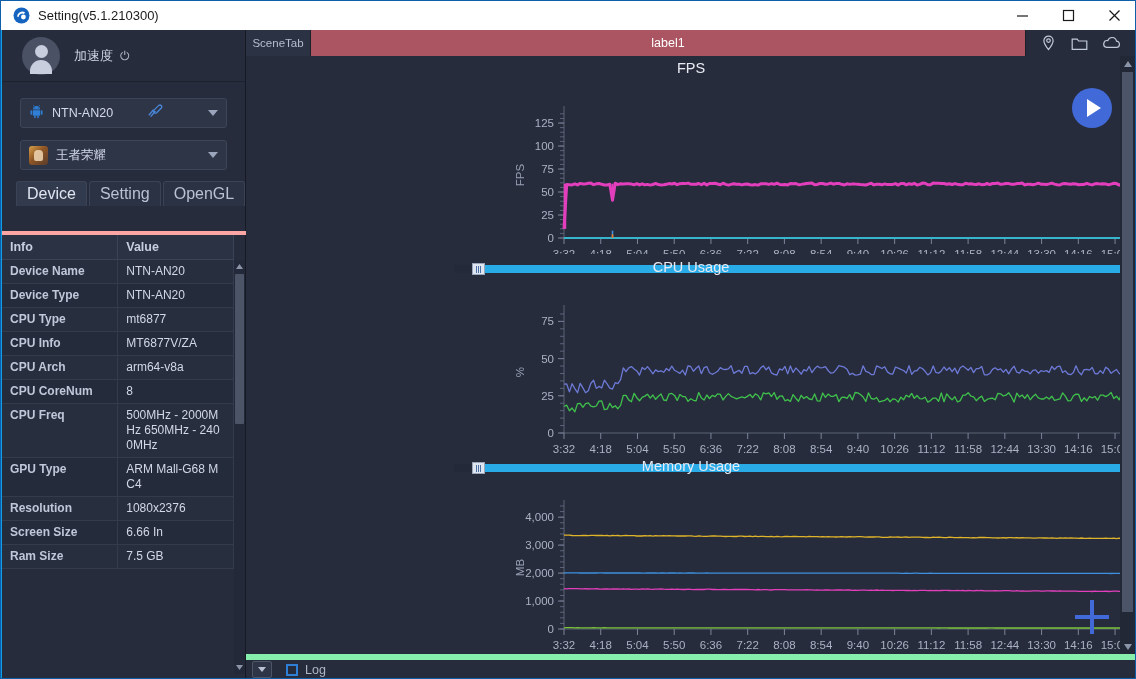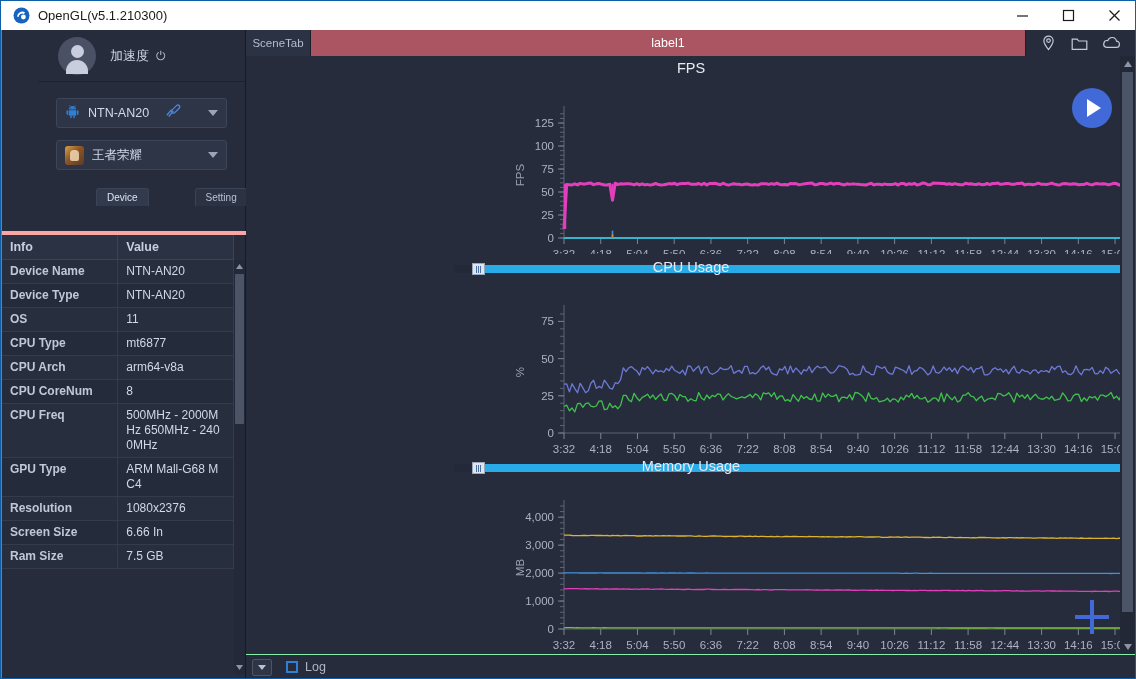--- a/index.html
+++ b/index.html
@@ -41,21 +41,20 @@
     color: #1a1a1a;
   }
   #winctl svg { display: block; }
 
   
   #sidebar {
     position: absolute; left: 1px; top: 29px;
     width: 244px; height: 649px;
     background: #262c3b;
     border-right: 1px solid #161a24;
-    padding-left: 36px;
   }
   #profile {
     height: 52px; display: flex; align-items: center;
     padding-left: 20px;
     border-bottom: 1px solid #1d222e;
   }
   .avatar-wrap { position: relative; width: 38px; height: 38px; display:flex; align-items:flex-start; justify-content:center;}
   .avatar-wrap .head { position:absolute; top:8px; width:13px;height:13px;border-radius:50%;background:#c8cede; }
   .avatar-wrap .body { position:absolute; top:23px; width:22px;height:14px;border-radius:11px 11px 0 0;background:#c8cede; }
   .avatar-wrap .circ { position:absolute; inset:0; border-radius:50%; background:#4a5164; }
@@ -98,27 +97,26 @@
   }
 
   
   #tabs {
     margin: 14px 0 0 14px;
     display: flex; gap: 2px; align-items: flex-end;
     height: 22px;
   }
   .tab {
     padding: 3px 10px 3px 10px;
-    font-size: 10px;
+    font-size: 16px;
     color: #b9c1d3;
     background: #2b3243;
     border: 1px solid #3a4456;
     border-bottom: none;
     border-radius: 3px 3px 0 0;
-    margin-left: 44px;
   }
   .tab.active { background: #323a4d; color: #dfe4f0; }
 
   
   #info-table {
     position: absolute; left: 0; top: 201px;
     width: 244px; height: 448px;
     overflow: hidden;
     border-top: 4px solid #fca5a5;
   }
@@ -277,21 +275,21 @@
     display: flex; align-items: center; justify-content: center;
   }
   #right-scroll .ra.up { top: 0; }
   #right-scroll .ra.dn { bottom: 0; }
 
   
   #bottom-bar {
     position: absolute; left: 0; bottom: 0;
     width: 890px; height: 25px;
     background: #262c3b;
-    border-top: 1px solid #86efac;
+    border-top: 6px solid #86efac;
     display: flex; align-items: center;
     padding-left: 6px;
   }
   #log-toggle-btn {
     width: 20px; height: 17px;
     background: #2e3547; border: 1px solid #4c5568;
     display: flex; align-items: center; justify-content: center;
     border-radius: 2px;
   }
   #log-toggle-btn .dn {
@@ -331,21 +329,21 @@
 <div id="app">
 
   <div id="titlebar">
     <span class="tb-icon">
       <svg width="17" height="17" viewBox="0 0 17 17">
         <circle cx="8.5" cy="8.5" r="8" fill="#1565c0"></circle>
         <path d="M4 9.5 A5.5 5.5 0 0 1 12 5.2 L11 7 A3.6 3.6 0 0 0 5.6 10Z" fill="#ffffff"></path>
         <circle cx="10.4" cy="10" r="2.4" fill="#ffffff"></circle>
       </svg>
     </span>
-    <span class="tb-text">OpenGL(v5.1.210300)</span>
+    <span class="tb-text">Setting(v5.1.210300)</span>
     <div id="winctl">
       <div>
         <svg width="13" height="13" viewBox="0 0 13 13">
             <line x1="1" y1="7" x2="12" y2="7" stroke="#1a1a1a" stroke-width="1.2"></line>
           </svg>
       </div>
       <div>
         <svg width="13" height="13" viewBox="0 0 13 13">
             <rect x="1.5" y="1.5" width="10" height="10" fill="none" stroke="#1a1a1a" stroke-width="1.2"></rect>
           </svg>
@@ -423,26 +421,26 @@
         <tbody id="info-tbody">
             <tr>
               <td class="k">Device Name</td>
               <td>NTN-AN20</td>
             </tr>
             <tr>
               <td class="k">Device Type</td>
               <td>NTN-AN20</td>
             </tr>
             <tr>
-              <td class="k">OS</td>
-              <td>11</td>
-            </tr>
-            <tr>
               <td class="k">CPU Type</td>
               <td>mt6877</td>
+            </tr>
+            <tr>
+              <td class="k">CPU Info</td>
+              <td>MT6877V/ZA</td>
             </tr>
             <tr>
               <td class="k">CPU Arch</td>
               <td>arm64-v8a</td>
             </tr>
             <tr>
               <td class="k">CPU CoreNum</td>
               <td>8</td>
             </tr>
             <tr>

